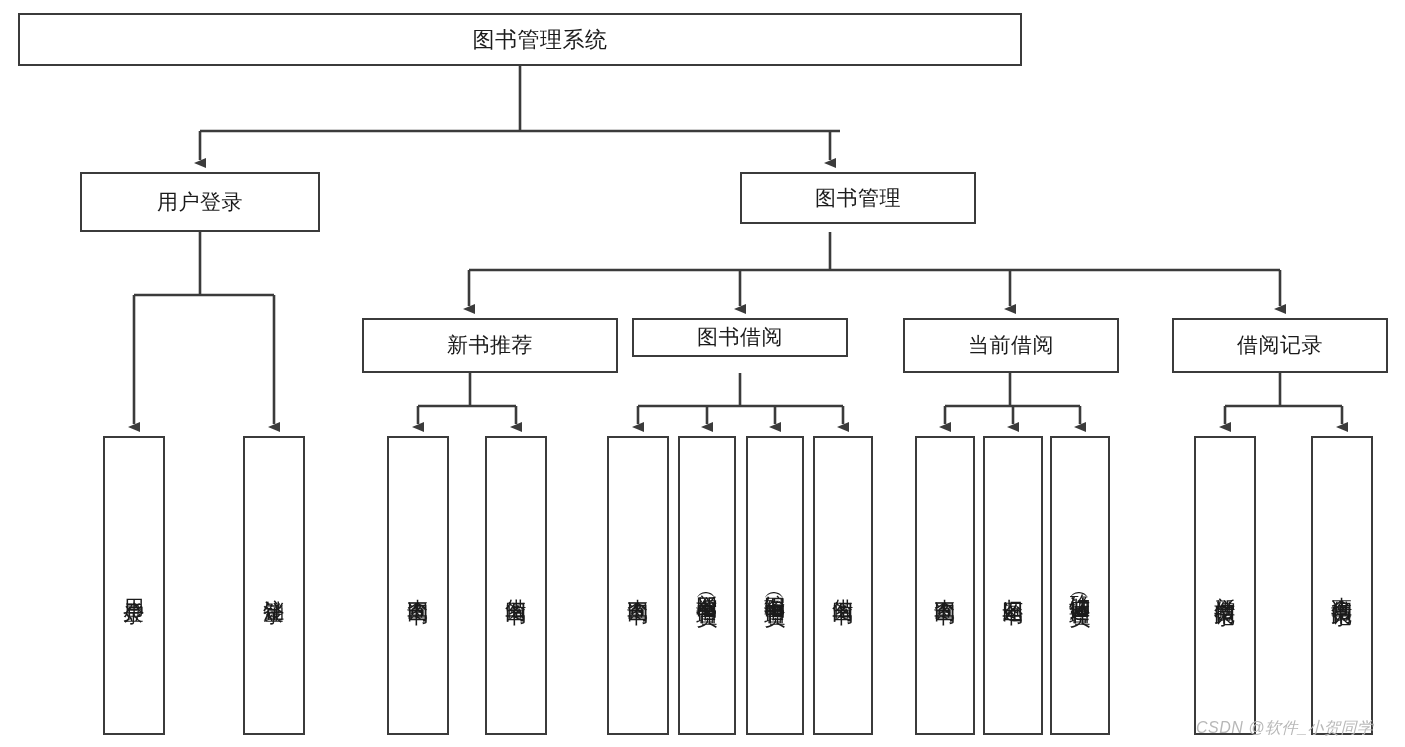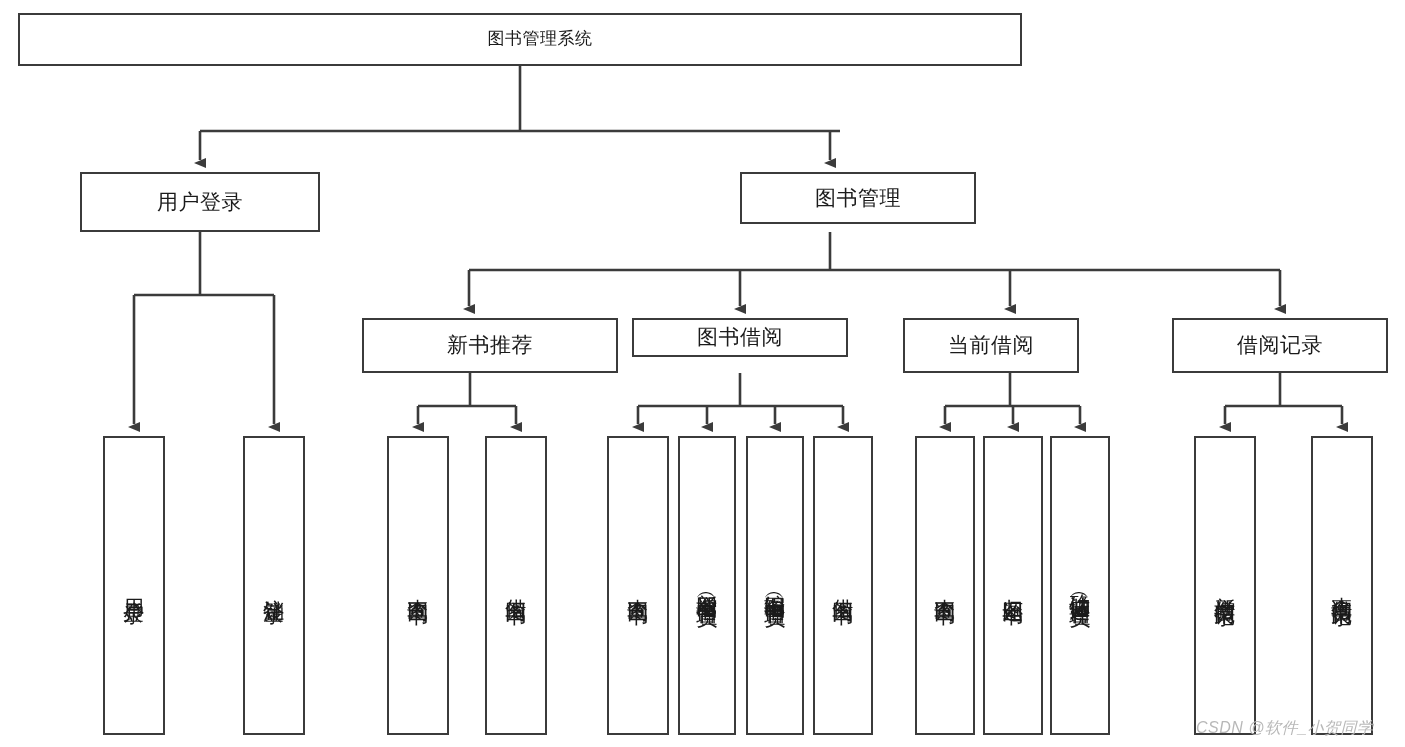--- a/index.html
+++ b/index.html
@@ -36,21 +36,21 @@
   }
   .node-label {
     text-align: center;
     line-height: 1.18;
     letter-spacing: 0.5px;
   }
   .node-horizontal .node-label {
     font-size: 21px;
   }
   .node-root .node-label {
-    font-size: 17px;
+    font-size: 22px;
     margin-left: 40px;
   }
   .node-vertical {
     align-items: center;
     justify-content: center;
   }
   .node-vertical .node-label {
     writing-mode: vertical-rl;
     text-orientation: upright;
     font-size: 21px;
@@ -134,21 +134,21 @@
   <div class="node-box node-horizontal" style="left: 740px; top: 172px; width: 236px; height: 52px;">
     <span class="node-label">图书管理</span>
   </div>
 
   <div class="node-box node-horizontal" style="left: 362px; top: 318px; width: 256px; height: 55px;">
     <span class="node-label">新书推荐</span>
   </div>
   <div class="node-box node-horizontal" style="left: 632px; top: 318px; width: 216px; height: 39px;">
     <span class="node-label">图书借阅</span>
   </div>
-  <div class="node-box node-horizontal" style="left: 903px; top: 318px; width: 176px; height: 55px;">
+  <div class="node-box node-horizontal" style="left: 903px; top: 318px; width: 216px; height: 55px;">
     <span class="node-label">当前借阅</span>
   </div>
   <div class="node-box node-horizontal" style="left: 1172px; top: 318px; width: 216px; height: 55px;">
     <span class="node-label">借阅记录</span>
   </div>
 
   <div class="node-box node-vertical" style="left: 103px; top: 436px; width: 62px; height: 299px;">
     <span class="node-label">用户登录</span>
   </div>
   <div class="node-box node-vertical" style="left: 243px; top: 436px; width: 62px; height: 299px;">

